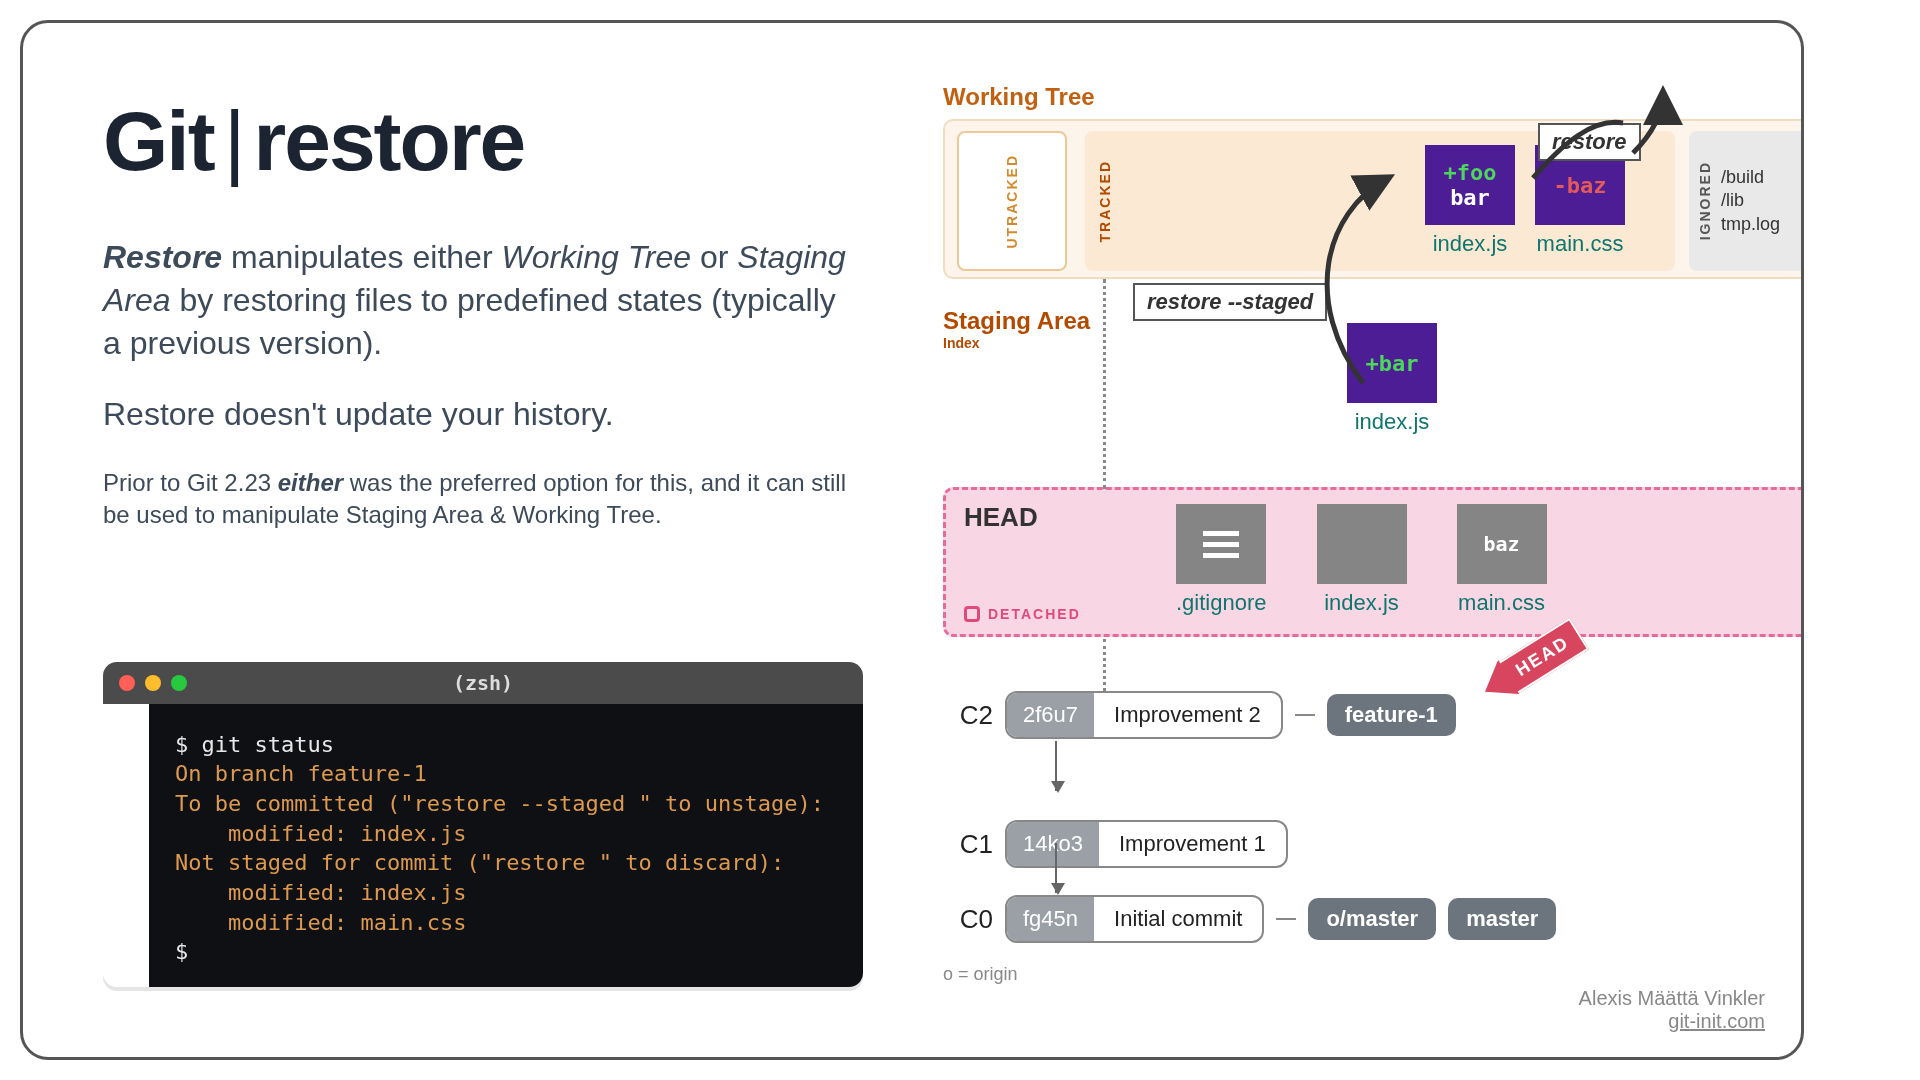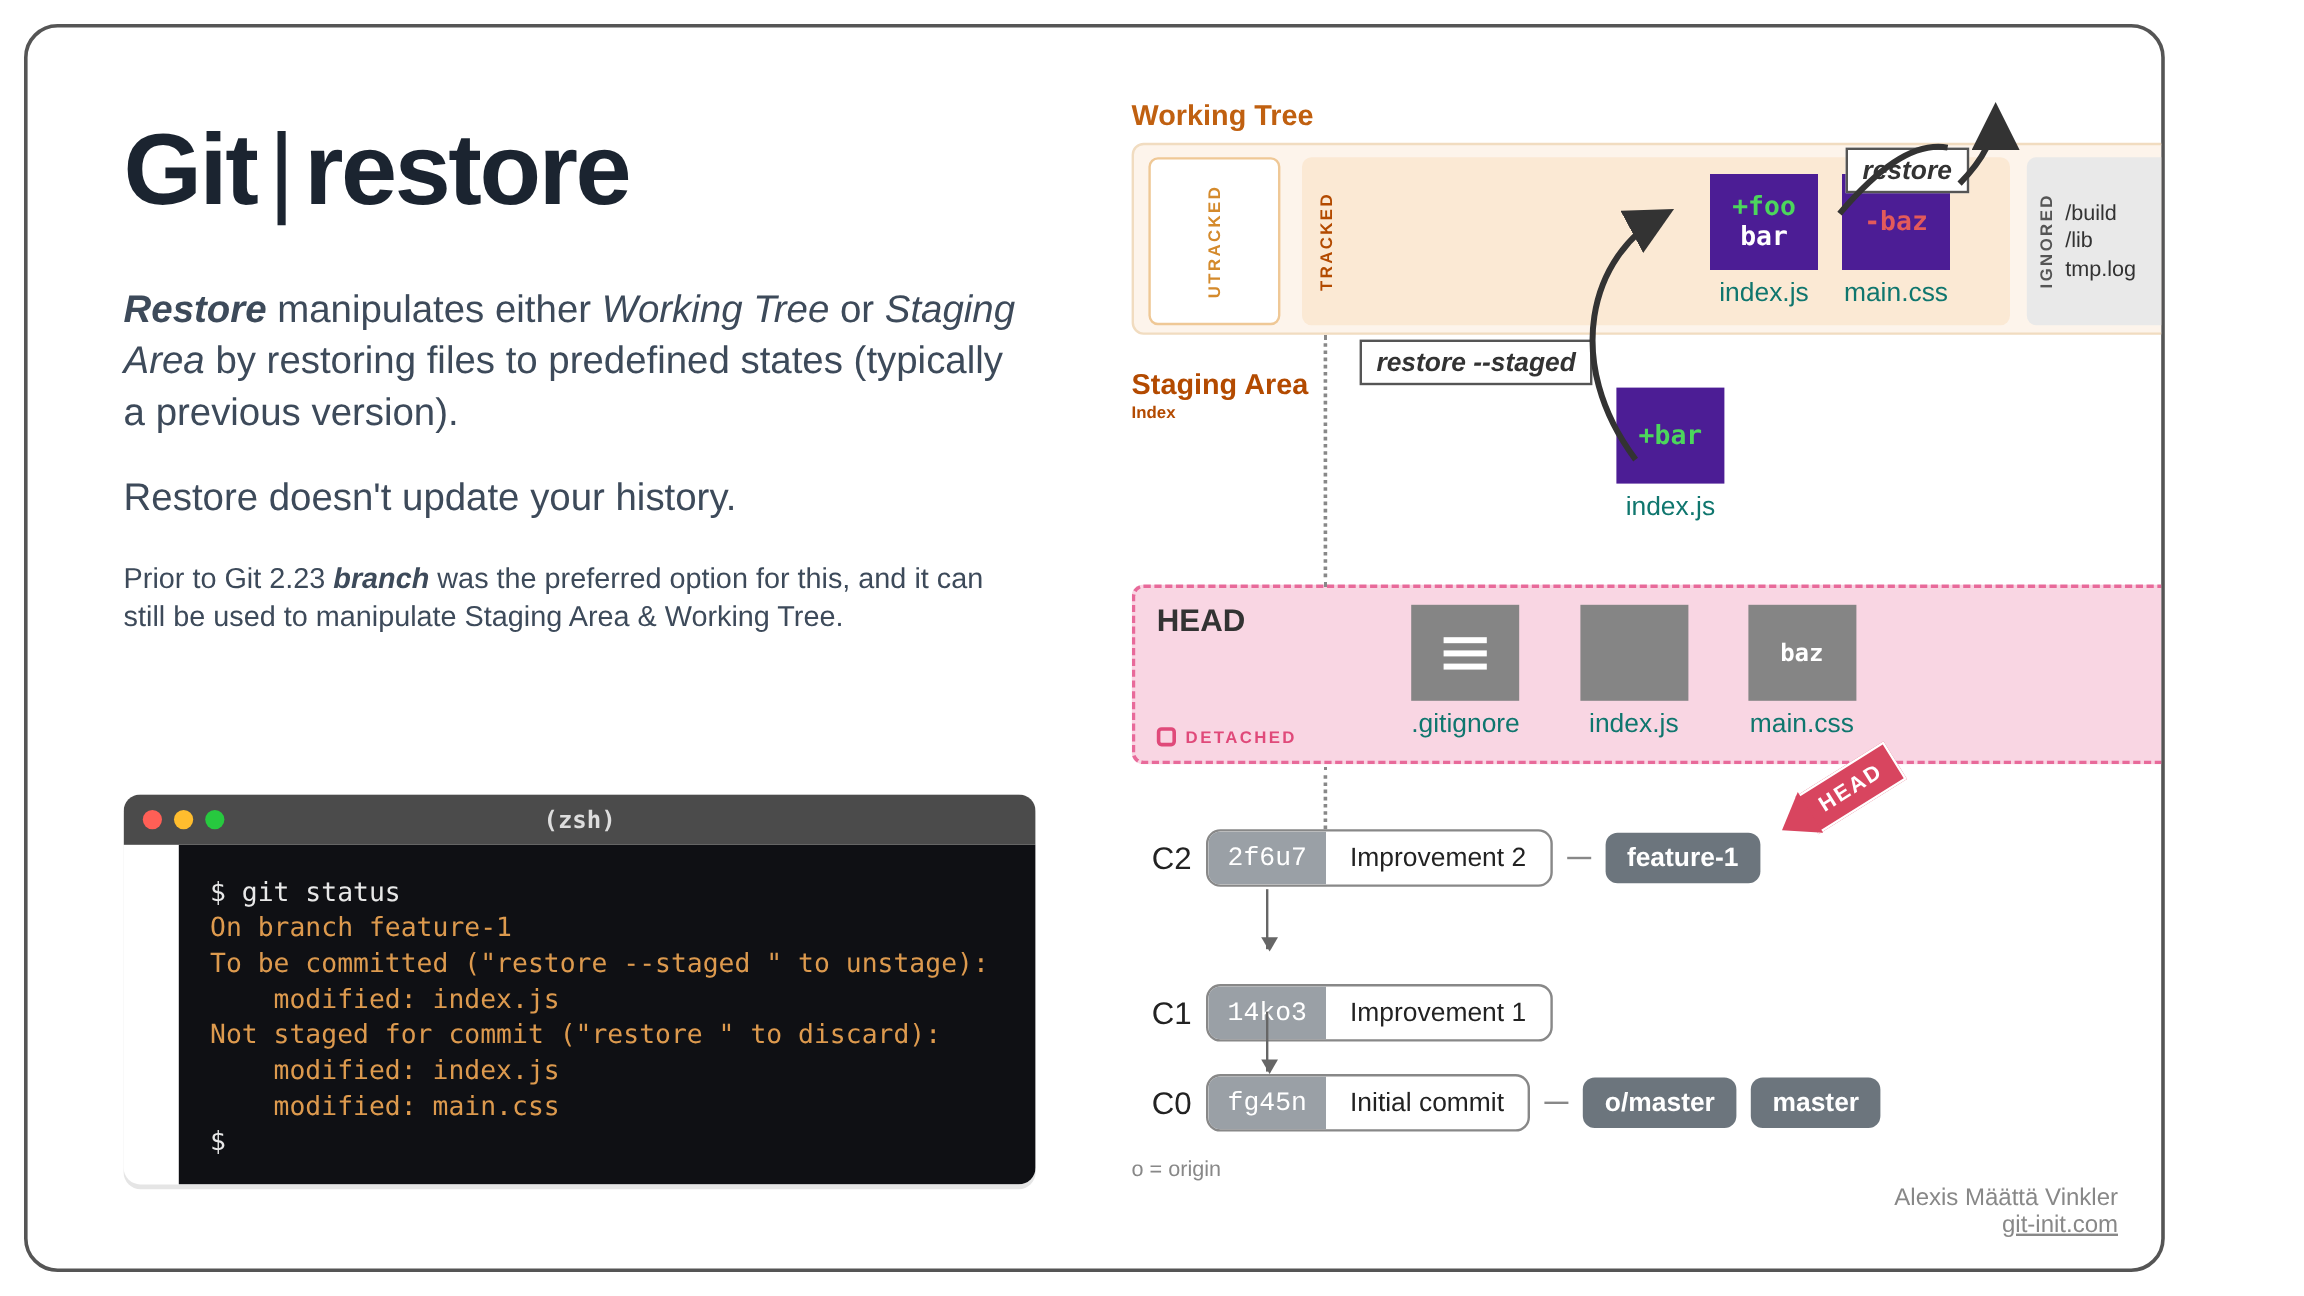--- a/index.html
+++ b/index.html
@@ -60,21 +60,21 @@
   .head-files .blk .bars { display: flex; flex-direction: column; gap: 6px; }
   .head-files .blk .bars span { display: block; width: 36px; height: 5px; background: #fff; }
   .head-files .blk .btxt { color: #fff; font-family: Menlo, Consolas, monospace; font-weight: 700; font-size: 20px; }
   .head-vlabel { position: absolute; right: 12px; top: 26px; color: #d13f79; }
 
   
   .commit-row { position: absolute; left: 0; width: 900px; display: flex; align-items: center; gap: 12px; }
   .cr2 { top: 608px; } .cr1 { top: 737px; } .cr0 { top: 812px; }
   .clabel { width: 50px; font-size: 26px; font-weight: 500; color: #222; text-align: right; }
   .cpill { display: flex; align-items: center; background: #fff; border: 2px solid #888; border-radius: 12px; overflow: hidden; height: 48px; }
-  .chash { background: #9aa0a6; color: #fff; font-family: Liberation Mono, monospace; font-size: 22px; padding: 0 16px; height: 100%; display: flex; align-items: center; }
+  .chash { background: #9aa0a6; color: #fff; font-family: Liberation Sans, sans-serif; font-size: 22px; padding: 0 16px; height: 100%; display: flex; align-items: center; }
   .cmsg { font-size: 22px; padding: 0 20px; color: #222; }
   .branch { background: #6c757d; color: #fff; border-radius: 10px; padding: 8px 18px; font-size: 22px; font-weight: 700; }
   .branch.light { background: #6c757d; }
   .origin-note { position: absolute; left: 0; bottom: 18px; font-size: 18px; color: #888; }
 
   
   .head-arrow { position: absolute; left: 556px; top: 555px; transform: rotate(-32deg); z-index: 5; }
   .head-arrow .shaft { background: #d8455f; color: #fff; font-weight: 800; font-size: 18px; letter-spacing: 2px; padding: 6px 12px; border: 2px solid #fff; display: inline-block; }
   .head-arrow .point { position: absolute; left: -24px; top: -2px; width: 0; height: 0; border-top: 20px solid transparent; border-bottom: 20px solid transparent; border-right: 28px solid #d8455f; }
   .head-arrow .point-border { position: absolute; left: -28px; top: -4px; width: 0; height: 0; border-top: 22px solid transparent; border-bottom: 22px solid transparent; border-right: 30px solid #fff; z-index: -1; }
@@ -104,21 +104,21 @@
 
   <div class="left">
     <div class="title">
       <span>Git</span><span class="pipe">|</span><span>restore</span>
     </div>
     <p class="para">
       <b class="lead">Restore</b><span> manipulates either </span><i>Working Tree</i><span> or </span><i>Staging Area</i><span> by restoring files to predefined states (typically a previous version).</span>
     </p>
     <p class="para2">Restore doesn't update your history.</p>
     <p class="small">
-      <span>Prior to Git 2.23 </span><b>branch</b><span> was the preferred option for this, and it can still be used to manipulate Staging Area &amp; Working Tree.</span>
+      <span>Prior to Git 2.23 </span><b>either</b><span> was the preferred option for this, and it can still be used to manipulate Staging Area &amp; Working Tree.</span>
     </p>
   </div>
 
   <div class="terminal">
     <div class="term-bar">
       <span class="dot r"></span>
       <span class="dot y"></span>
       <span class="dot g"></span>
       <span class="term-title">(zsh)</span>
     </div>

